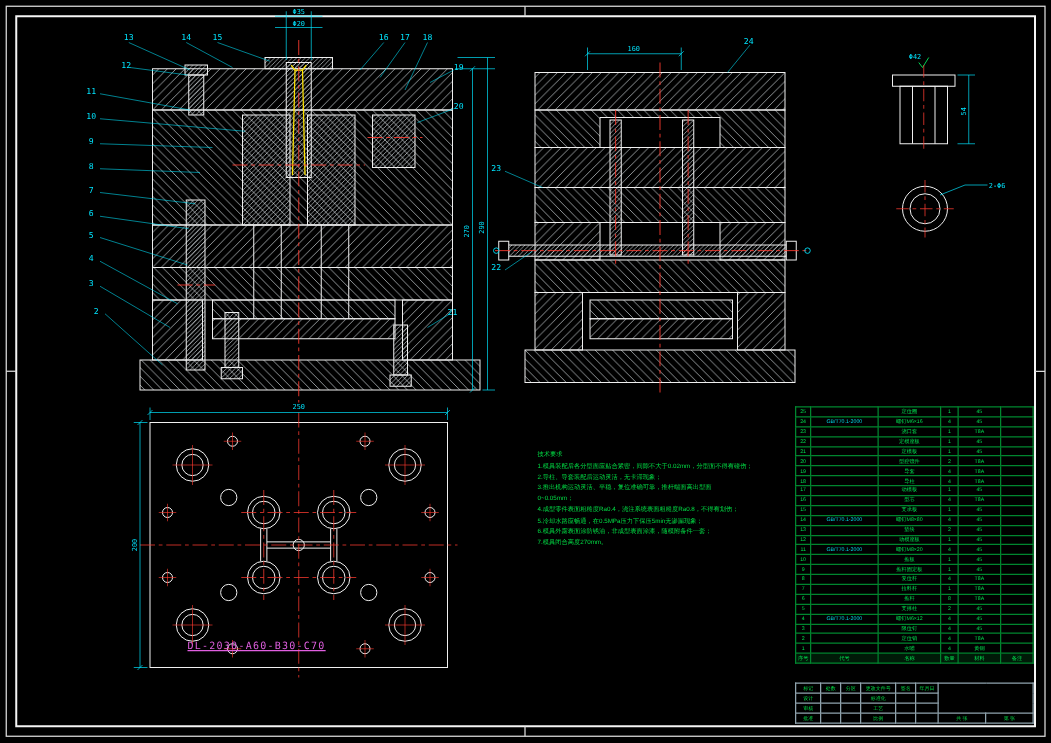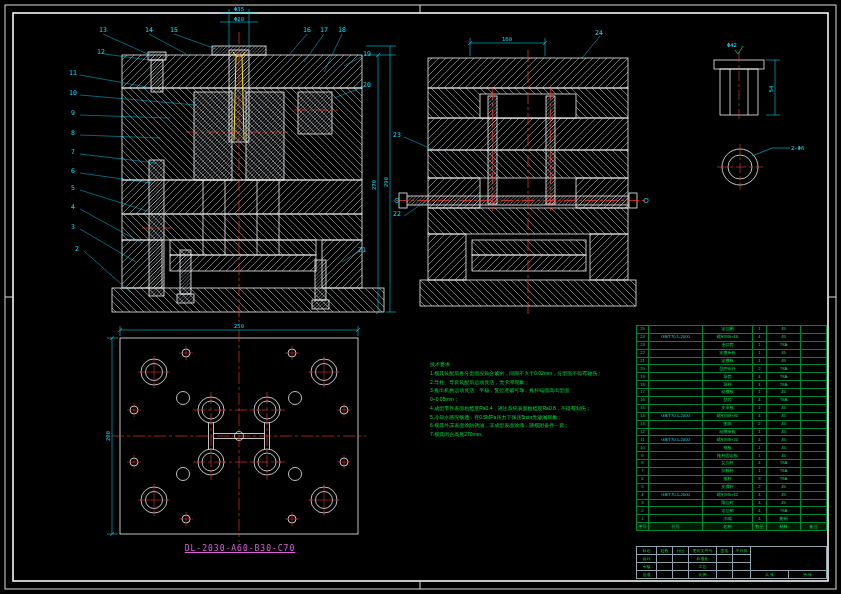--- a/index.html
+++ b/index.html
@@ -15,21 +15,21 @@
   .bom{position:absolute;left:636px;top:325px;width:190px;border-collapse:collapse;
        table-layout:fixed;font-size:4.2px;color:#00e050;}
   .bom td{border:1px solid #00862f;height:6.9px;padding:0 1px;overflow:hidden;
           white-space:nowrap;text-align:center;line-height:1;}
   .bom td.code{color:#00d8e8;}
   .bom tr.hdr td{color:#00e050;background:#001a08;}
   .tb{position:absolute;left:636px;top:546px;width:190px;border-collapse:collapse;
       table-layout:fixed;font-size:4px;color:#00dd44;}
   .tb td{border:1px solid #90a4ae;height:7px;padding:0;text-align:center;
          overflow:hidden;white-space:nowrap;line-height:1;}
-  .plan-title{position:absolute;left:150px;top:544px;width:180px;text-align:center;
+  .plan-title{position:absolute;left:150px;top:512px;width:180px;
               color:#e05fe0;font-size:8px;letter-spacing:1px;text-decoration:underline;
               font-family:"DejaVu Sans Mono",monospace;}
 </style>
 </head>
 <body>
 
 <div class="sheet">
 
 <svg width="841" height="594" viewBox="0 0 841 594">
   <defs>

